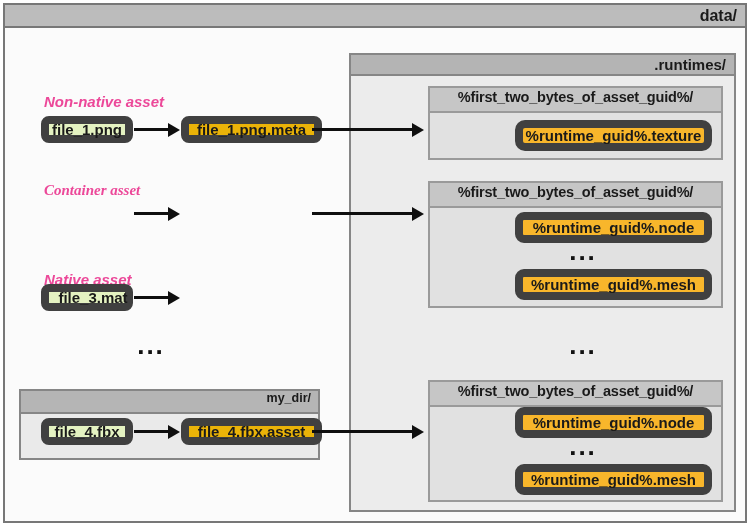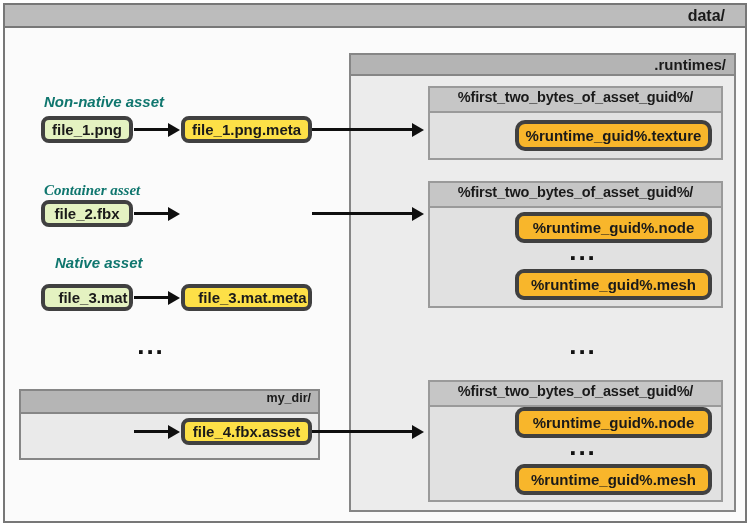--- a/index.html
+++ b/index.html
@@ -21,58 +21,58 @@
   }
   .folder-header {
     width:100%;
     font-weight:bold;
     color:#1a1a1a;
     text-align:right;
     border-bottom:2px solid #7a7a7a;
   }
 
   .data-box { left:3px; top:3px; width:744px; height:520px; background:#fbfbfb; border-color:#777777; }
-  .data-box .folder-header { height:23px; line-height:21px; background:#bcbcbc; font-size:16px; padding-right:20px; border-color:#777777; }
+  .data-box .folder-header { height:23px; line-height:21px; background:#bcbcbc; font-size:16px; padding-right:8px; border-color:#777777; }
 
   .runtimes-box { left:349px; top:53px; width:387px; height:459px; background:#ececec; border-color:#868686; }
   .runtimes-box .folder-header { height:21px; line-height:19px; background:#b4b4b4; font-size:15px; padding-right:8px; border-color:#868686; }
 
   .guid-box { width:295px; left:428px; background:#e1e1e1; border-color:#9a9a9a; }
   .guid-box .folder-header { height:25px; line-height:19px; background:#c6c6c6; font-size:14.5px; text-align:center; padding:0 4px; border-color:#9a9a9a; letter-spacing:-0.2px; }
   .guid-1 { top:86px;  height:74px; }
   .guid-2 { top:181px; height:127px; }
   .guid-3 { top:380px; height:122px; }
 
   .mydir-box { left:19px; top:389px; width:301px; height:71px; background:#eaeaea; border-color:#868686; }
   .mydir-box .folder-header { height:23px; line-height:15px; background:#b5b5b5; font-size:12.5px; padding-right:7px; border-color:#868686; }
 
   
   .pill {
     position:absolute;
     height:27px;
-    border:4px solid #404040;
+    border:8px solid #404040;
     border-radius:8px;
     display:flex; align-items:center; justify-content:center;
     font-weight:bold; font-size:15px; color:#1a1a1a;
     white-space:nowrap;
   }
   .pill.green  { background:#e4f2c1; left:41px;  width:92px; }
-  .pill.blue   { background:#fde047; left:181px; width:131px; }
+  .pill.blue   { background:#eab308; left:181px; width:141px; }
   .pill.orange { background:#f8b62b; left:515px; width:197px; height:31px; border-radius:9px; }
 
   .row-1 { top:116px; }
   .row-2 { top:200px; }
   .row-3 { top:284px;padding-left:12px; }
   .row-4 { top:418px; }
 
   
   .cat-label {
     position:absolute; left:44px;
     font-weight:bold; font-style:italic;
-    font-size:15px; color:#0f766e;
+    font-size:15px; color:#ec4899;
     white-space:nowrap;
   }
 
   
   .arrow { position:absolute; height:3px; background:#0f0f0f; }
   .arrow::after {
     content:""; position:absolute; left:100%; top:50%;
     transform:translateY(-50%);
     width:0; height:0;
     border-left:12px solid #0f0f0f;
@@ -124,31 +124,30 @@
   <div class="dots" style="left:561px; top:433px;">...</div>
   <div class="pill orange" style="top:464px;">%runtime_guid%.mesh</div>
 
   <div class="cat-label" style="top:93px;">Non-native asset</div>
   <div class="pill green row-1">file_1.png</div>
   <div class="arrow short" style="top:128px;"></div>
   <div class="pill blue row-1">file_1.png.meta</div>
   <div class="arrow long" style="top:128px;"></div>
 
   <div class="cat-label" style="top:182px;font-family:Liberation Serif, serif;">Container asset</div>
-  <div class="pill green row-2">file_2.fbx</div>
   <div class="arrow short" style="top:212px;"></div>
   <div class="arrow long" style="top:212px;"></div>
 
-  <div class="cat-label" style="top:254px;margin-left:11px;">Native asset</div>
+  <div class="cat-label" style="top:271px;">Native asset</div>
   <div class="pill green row-3">file_3.mat</div>
   <div class="arrow short" style="top:296px;"></div>
-  <div class="pill blue row-3">file_3.mat.meta</div>
 
   <div class="dots" style="left:129px; top:332px;">...</div>
 
   <div class="folder mydir-box">
     <div class="folder-header">my_dir/</div>
   </div>
+  <div class="pill green row-4">file_4.fbx</div>
   <div class="arrow short" style="top:430px;"></div>
   <div class="pill blue row-4">file_4.fbx.asset</div>
   <div class="arrow long" style="top:430px;"></div>
 
 </div>
 
 </body></html>

